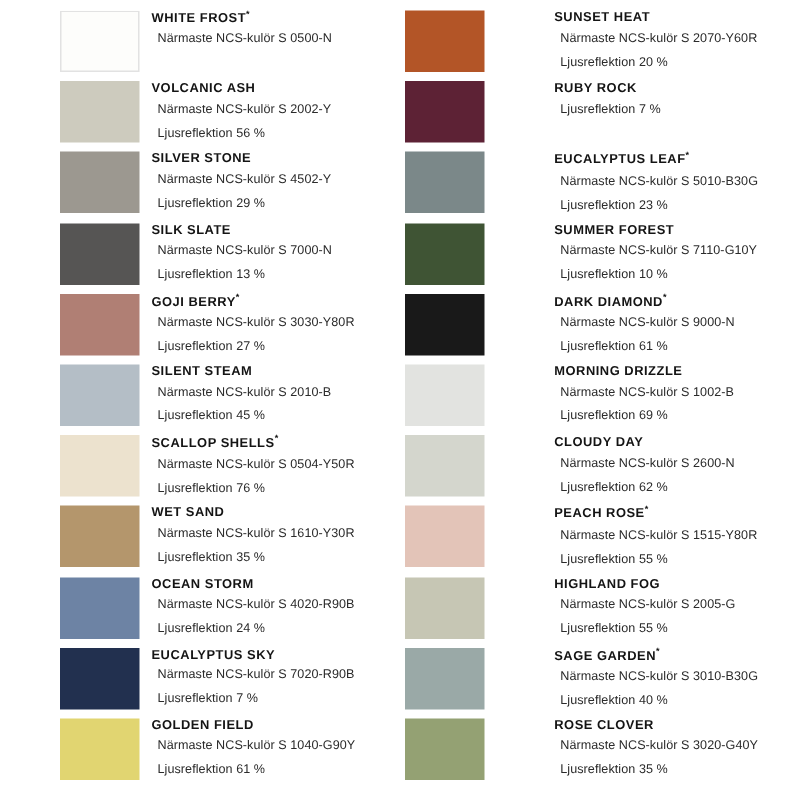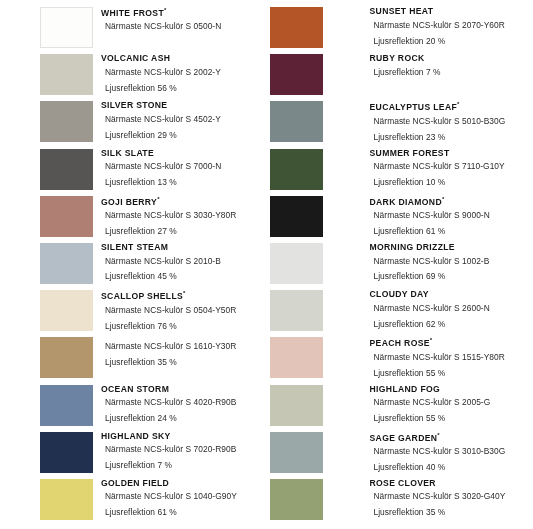--- a/index.html
+++ b/index.html
@@ -132,36 +132,37 @@
         <div class="swatch-chip" style="background-color: rgb(236, 226, 206);"></div>
         <div class="swatch-info">
           <p class="swatch-name">SCALLOP SHELLS<span class="star">*</span></p>
           <p class="swatch-ncs">Närmaste NCS-kulör S 0504-Y50R</p>
           <p class="swatch-lrv">Ljusreflektion 76 %</p>
         </div>
       </div>
       <div class="swatch-row">
         <div class="swatch-chip" style="background-color: rgb(180, 150, 108);"></div>
         <div class="swatch-info">
+          <p class="swatch-name">WET SAND</p>
           <p class="swatch-ncs">Närmaste NCS-kulör S 1610-Y30R</p>
           <p class="swatch-lrv">Ljusreflektion 35 %</p>
         </div>
       </div>
       <div class="swatch-row">
         <div class="swatch-chip" style="background-color: rgb(109, 131, 164);"></div>
         <div class="swatch-info">
           <p class="swatch-name">OCEAN STORM</p>
           <p class="swatch-ncs">Närmaste NCS-kulör S 4020-R90B</p>
           <p class="swatch-lrv">Ljusreflektion 24 %</p>
         </div>
       </div>
       <div class="swatch-row">
         <div class="swatch-chip" style="background-color: rgb(34, 48, 79);"></div>
         <div class="swatch-info">
-          <p class="swatch-name">HIGHLAND SKY</p>
+          <p class="swatch-name">EUCALYPTUS SKY</p>
           <p class="swatch-ncs">Närmaste NCS-kulör S 7020-R90B</p>
           <p class="swatch-lrv">Ljusreflektion 7 %</p>
         </div>
       </div>
       <div class="swatch-row">
         <div class="swatch-chip" style="background-color: rgb(225, 213, 113);"></div>
         <div class="swatch-info">
           <p class="swatch-name">GOLDEN FIELD</p>
           <p class="swatch-ncs">Närmaste NCS-kulör S 1040-G90Y</p>
           <p class="swatch-lrv">Ljusreflektion 61 %</p>

